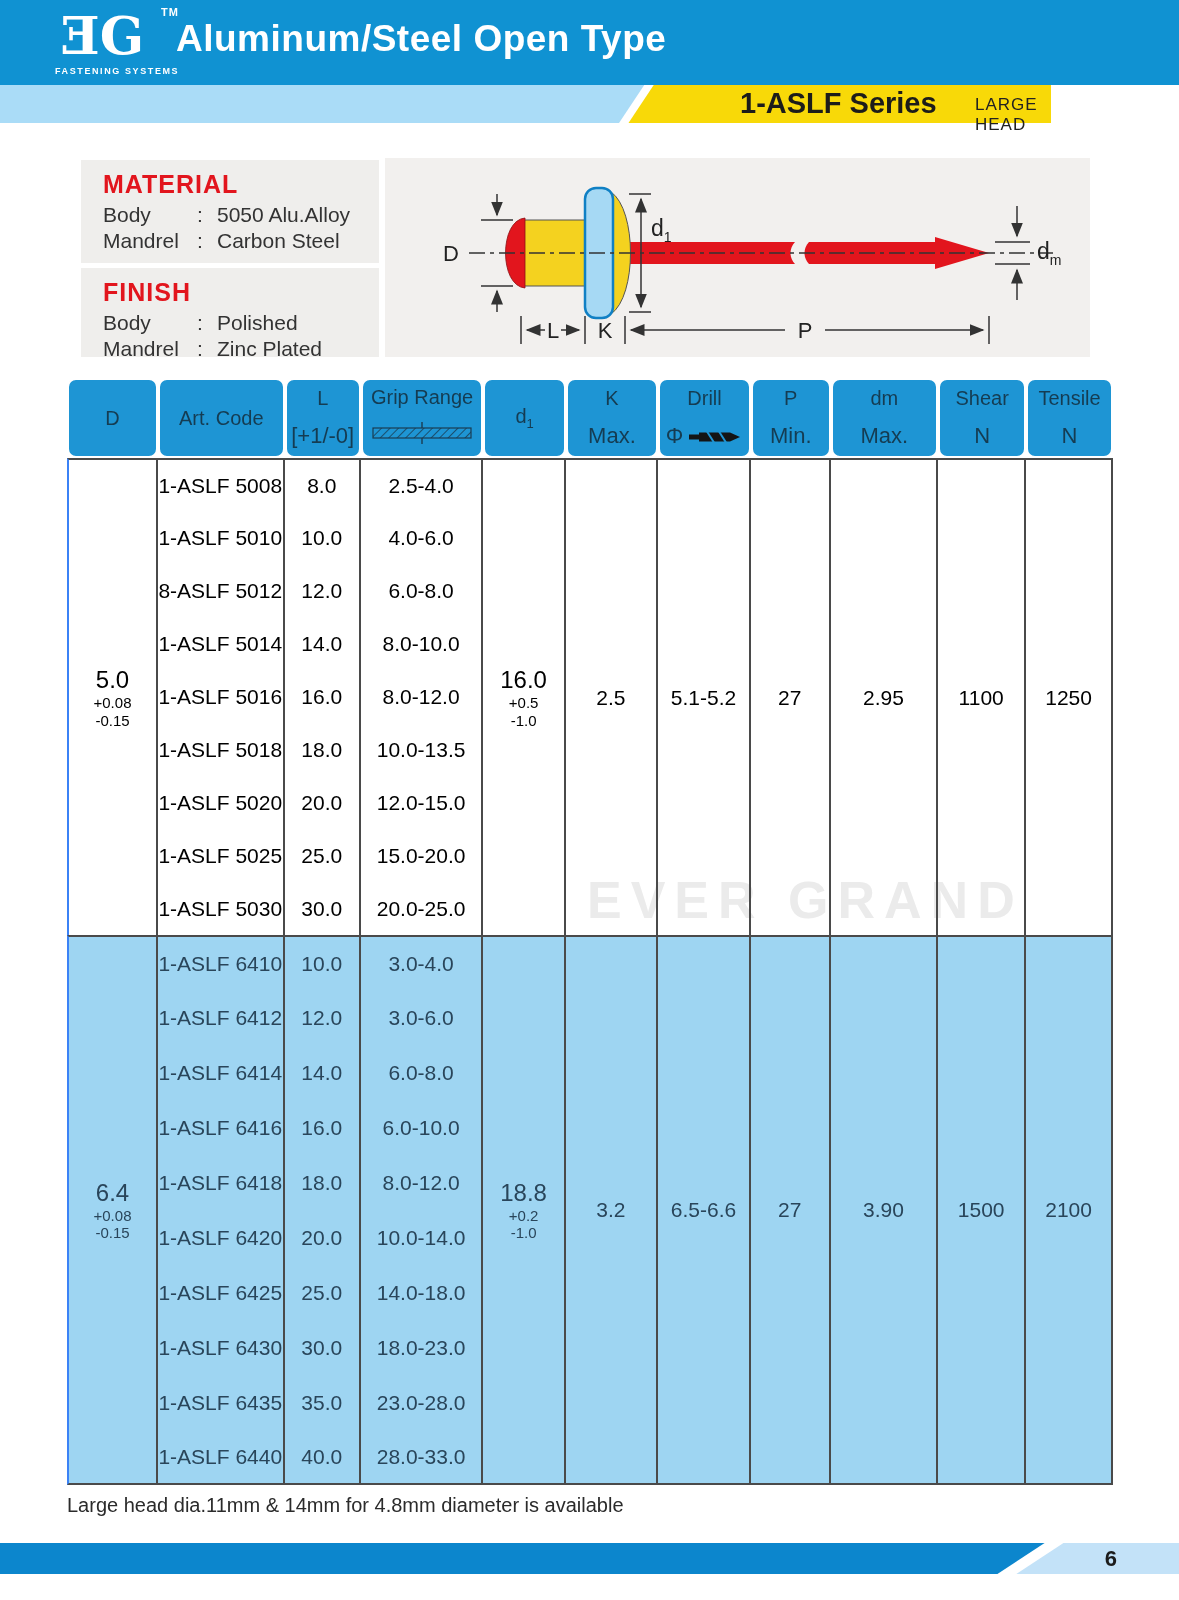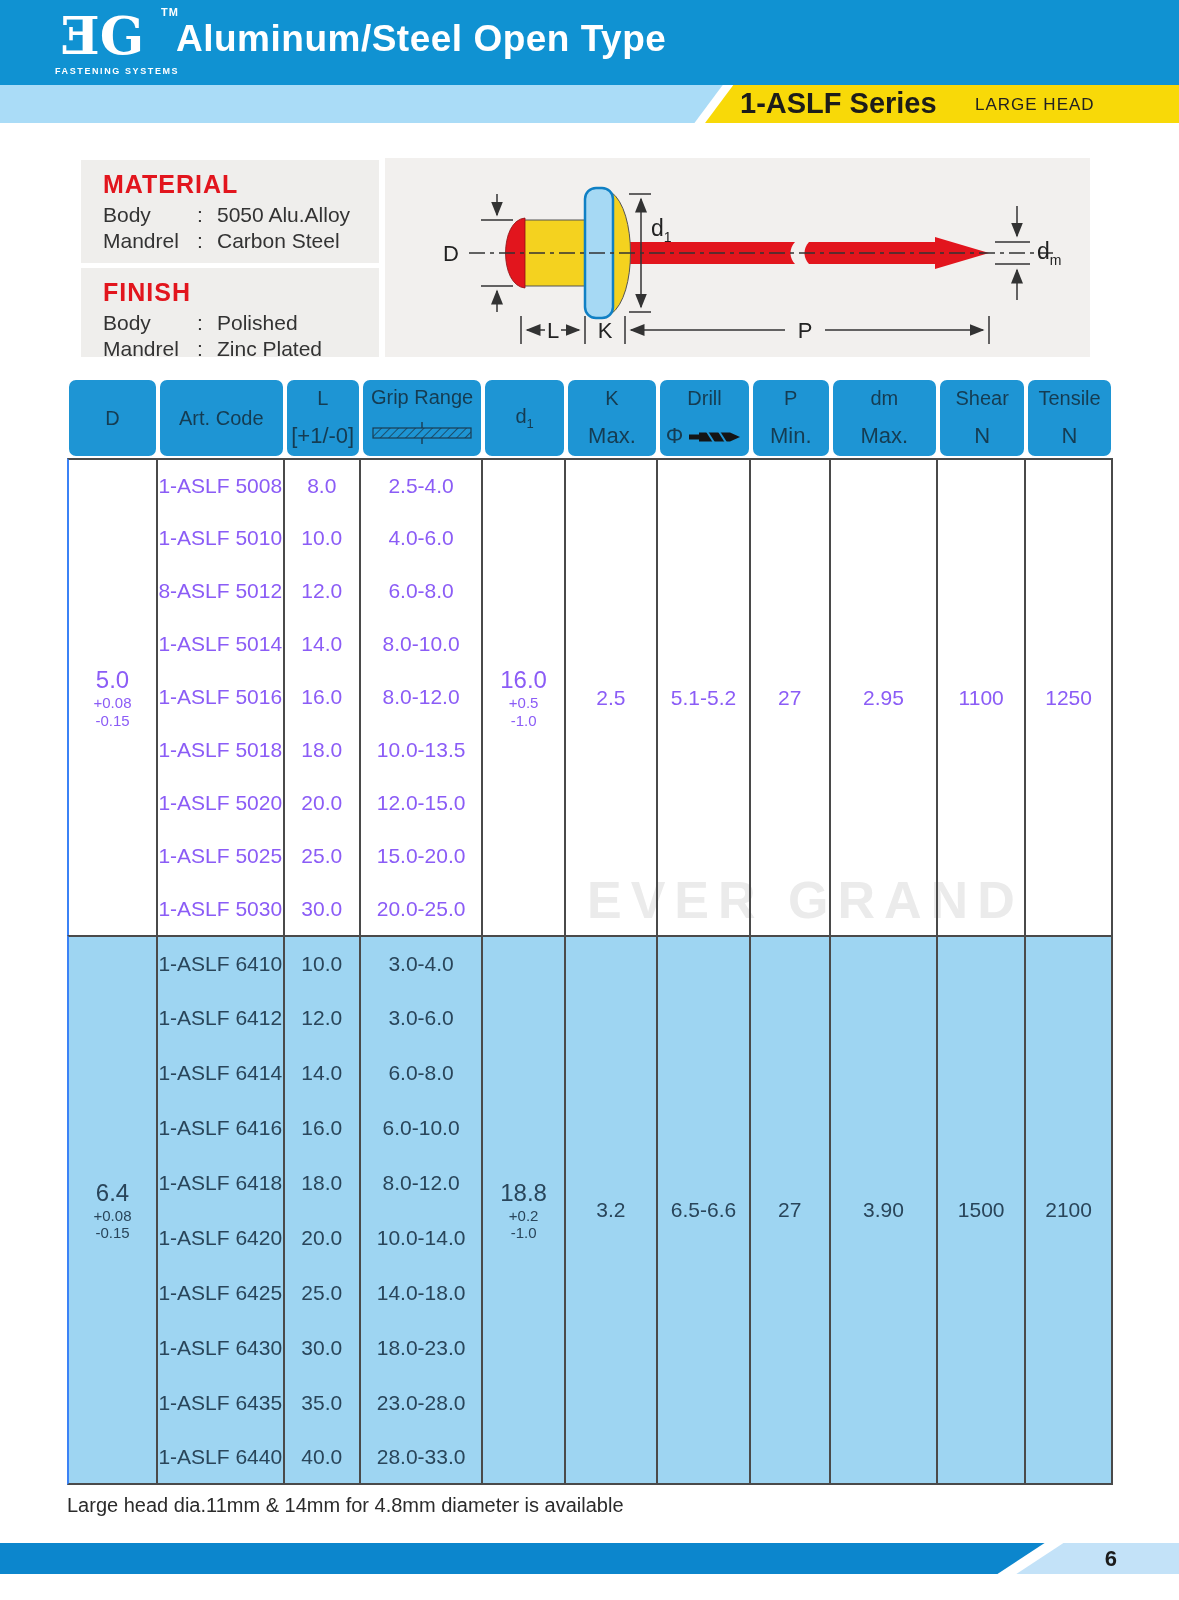--- a/index.html
+++ b/index.html
@@ -12,21 +12,21 @@
   .logo-letters { position:absolute; left:8px; top:6px; font-family:"DejaVu Serif", serif;
                   font-size:52px; font-weight:bold; letter-spacing:-3px; line-height:1; }
   .logo-flip { display:inline-block; transform:scaleX(-1); }
   .logo-tm { position:absolute; left:106px; top:2px; font-size:11px; font-weight:bold; letter-spacing:1px; }
   .logo-sub { position:absolute; left:0px; top:62px; width:120px; font-size:9px; letter-spacing:1.6px;
               font-weight:bold; white-space:nowrap; }
   .main-title { position:absolute; left:176px; top:18px; font-size:37px; font-weight:bold; color:#fff;
                 letter-spacing:0.5px; }
 
   
-  .band { position:absolute; left:0; top:85px; width:1179px; height:38px; background:#fff; }
+  .band { position:absolute; left:0; top:85px; width:1051px; height:38px; background:#fff; }
   .band-blue  { position:absolute; inset:0; background:#aadcf7;
                 clip-path:polygon(0 0, 61.3% 0, 58.9% 100%, 0 100%); }
   .band-yellow{ position:absolute; inset:0; background:#f8d908;
                 clip-path:polygon(62.2% 0, 100% 0, 100% 100%, 59.8% 100%); }
   .band-series { position:absolute; left:740px; top:2px; font-size:29px; font-weight:600; color:#1c1c1a; }
   .band-head-type { position:absolute; left:975px; top:10px; font-size:17px; color:#222; letter-spacing:1px; }
 
   
   .info-box { position:absolute; left:81px; width:298px; background:#efeeec; }
   .info-box.material { top:160px; height:103px; }
@@ -50,21 +50,21 @@
   .h2 { margin-top:13px; font-size:22px; }
   th sub, .d1sub { font-size:13px; }
   tbody td { vertical-align:middle; text-align:center; font-size:21px;
              border-right:2px solid #4a4a4a; padding:0; }
   td.first-col { border-left:2px solid #3b82f6; }
   tr.top td { border-top:2px solid #4a4a4a; }
   td.span-bot { border-bottom:2px solid #4a4a4a; }
   tr.last td { border-bottom:2px solid #4a4a4a; }
   tr.r1 { height:53px; }
   tr.r2 { height:55px; }
-  tr.g1 td { color:#8b5cf6; background:transparent; }
+  tr.g1 td { color:#000000; background:transparent; }
   tr.g2 td, td.g2m { color:#29455a; background:#9ed5f2; }
   .big-val { font-size:24px; }
   .tol { font-size:15px; line-height:1.15; }
 
   
   .footnote { position:absolute; left:67px; top:1494px; font-size:20px; color:#2b2b2b; }
   .bottom-bar { position:absolute; left:0; top:1543px; width:1179px; height:31px; }
   .bar-dark  { position:absolute; inset:0; background:#0c86cd;
                clip-path:polygon(0 0, 88.6% 0, 84.6% 100%, 0 100%); }
   .bar-light { position:absolute; inset:0; background:#c3e2f8;

